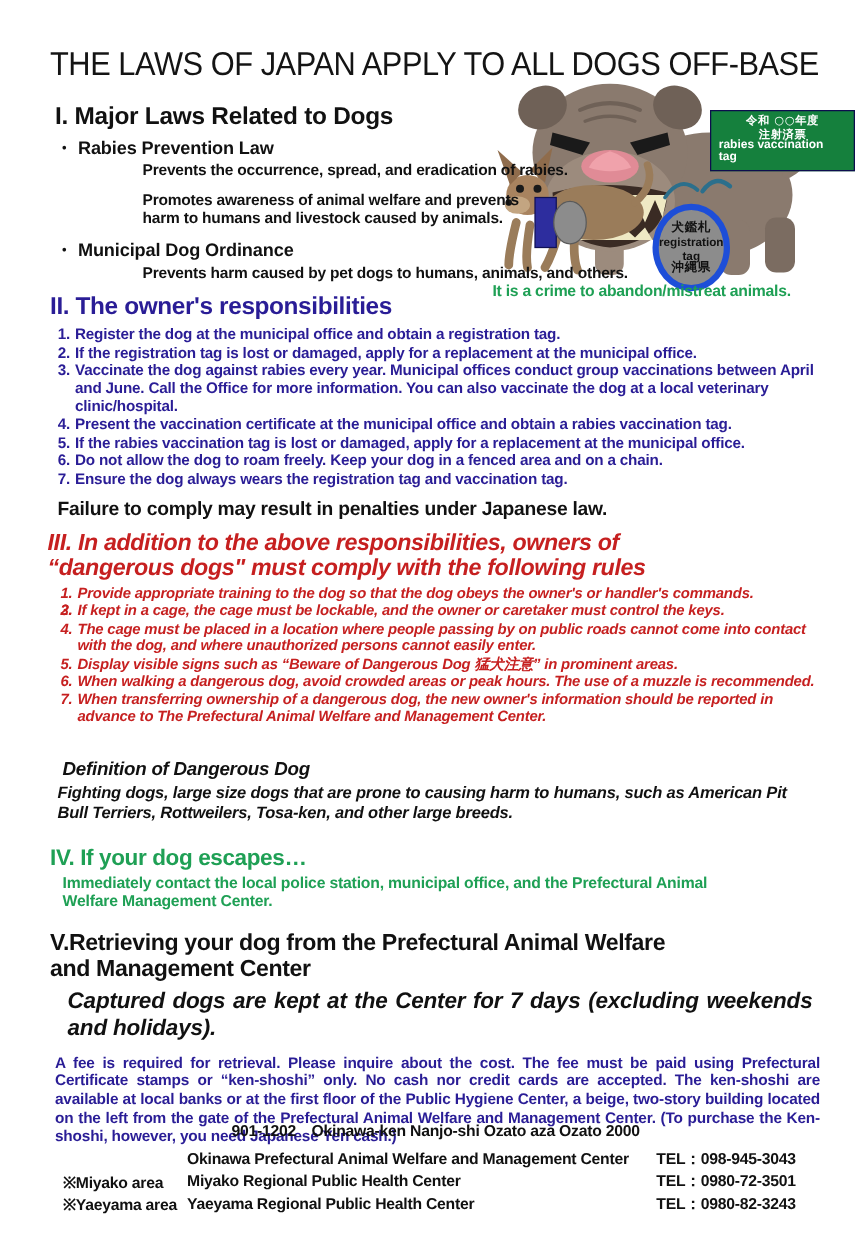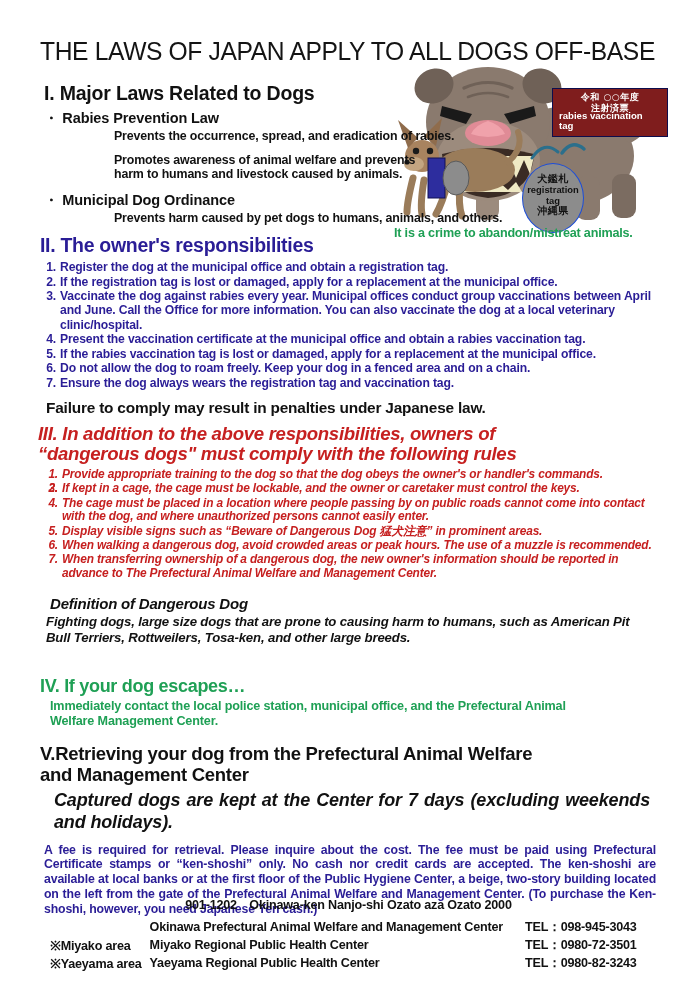--- a/index.html
+++ b/index.html
@@ -191,25 +191,25 @@
     font-size: 12.6px;
     font-weight: bold;
     color: #1fa055;
     letter-spacing: -0.2px;
     white-space: nowrap;
   }
 
   
   .tag-blue {
     position: absolute;
-    left: 552px;
+    left: 568px;
     top: 88px;
     width: 116px;
     height: 49px;
-    background: #7f1d1d;
+    background: #15803d;
     border: 1.5px solid #0d0d4d;
     color: #ffffff;
     font-size: 8.2px;
     font-weight: bold;
     text-align: center;
     line-height: 1.25;
     padding-top: 3px;
     box-sizing: border-box;
     font-family: "DejaVu Sans", sans-serif;
   }
@@ -229,21 +229,21 @@
 
   
   .tag-oval {
     position: absolute;
     left: 522px;
     top: 163px;
     width: 62px;
     height: 70px;
     border-radius: 50%;
     background: #8c8c8c;
-    border: 1px solid #1d4ed8;
+    border: 5px solid #1d4ed8;
     color: #111;
     text-align: center;
     font-size: 8.2px;
     font-weight: bold;
     line-height: 1.12;
     padding-top: 9px;
     box-sizing: border-box;
     font-family: "DejaVu Sans", sans-serif;
   }
   .tag-oval .jp { display: block; font-size: 10px; letter-spacing: 0.5px; }
@@ -396,21 +396,21 @@
     </div>
     <ol class="numlist red-list" style="margin-top:3px; margin-left:4px;">
       <li class="justify" style="width:612px;"><span class="num">1.</span><span>Provide appropriate training to the dog so that the dog obeys the owner's or handler's commands.</span></li>
       <li><span class="num">2.</span></li>
       <li><span class="num">3.</span><span>If kept in a cage, the cage must be lockable, and the owner or caretaker must control the keys.</span></li>
       <li><span class="num">4.</span><span>The cage must be placed in a location where people passing by on public roads cannot come into contact with the dog, and where unauthorized persons cannot easily enter.</span></li>
       <li><span class="num">5.</span><span>Display visible signs such as “Beware of Dangerous Dog 猛犬注意” in prominent areas.</span></li>
       <li><span class="num">6.</span><span>When walking a dangerous dog, avoid crowded areas or peak hours. The use of a muzzle is recommended.</span></li>
       <li><span class="num">7.</span><span>When transferring ownership of a dangerous dog, the new owner's information should be reported in advance to The Prefectural Animal Welfare and Management Center.</span></li>
     </ol>
-    <div class="sub-h" style="margin-top:14px; margin-left:12px;">Definition of Dangerous Dog</div>
+    <div class="sub-h" style="margin-top:26px; margin-left:12px;">Definition of Dangerous Dog</div>
     <div class="para-black" style="margin-top:2px; margin-left:8px; width:590px;">Fighting dogs, large size dogs that are prone to causing harm to humans, such as American Pit Bull Terriers, Rottweilers, Tosa-ken, and other large breeds.</div>
   </div>
 
   <div style="position:absolute; left:40px; top:676px; width:600px;">
     <div class="sec-h2-green">IV. If your dog escapes…</div>
     <div class="para-green" style="margin-top:2px; margin-left:10px; width:560px;">Immediately contact the local police station, municipal office, and the Prefectural Animal Welfare Management Center.</div>
   </div>
 
   <div style="position:absolute; left:40px; top:744px; width:620px;">
     <div class="sec-h2-black">

